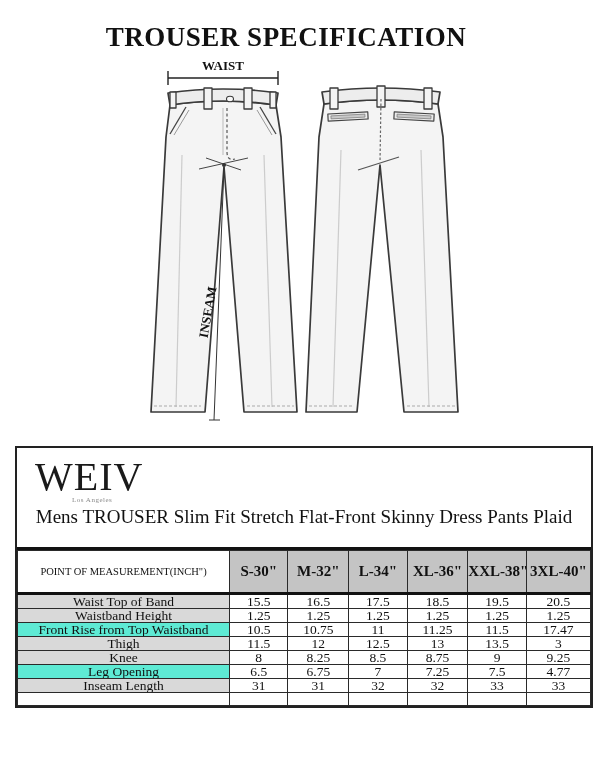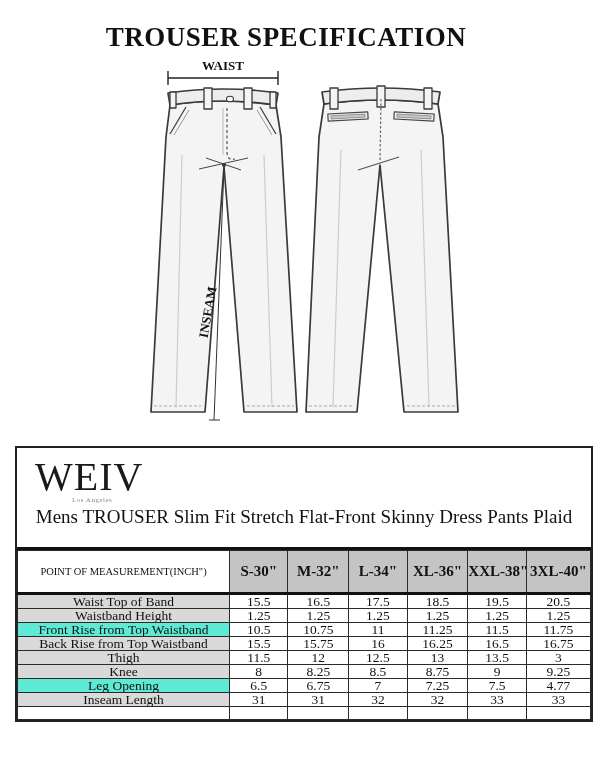--- a/index.html
+++ b/index.html
@@ -170,30 +170,21 @@
         <td>1.25</td>
         <td>1.25</td>
       </tr>
       <tr class="data-row">
         <td class="lbl">Front Rise from Top Waistband</td>
         <td>10.5</td>
         <td>10.75</td>
         <td>11</td>
         <td>11.25</td>
         <td>11.5</td>
-        <td>11.75</td>
-      </tr>
-      <tr class="data-row shaded">
-        <td class="lbl">Back Rise from Top Waistband</td>
-        <td>15.5</td>
-        <td>15.75</td>
-        <td>16</td>
-        <td>16.25</td>
-        <td>16.5</td>
-        <td>16.75</td>
+        <td>17.47</td>
       </tr>
       <tr class="data-row shaded">
         <td class="lbl">Thigh</td>
         <td>11.5</td>
         <td>12</td>
         <td>12.5</td>
         <td>13</td>
         <td>13.5</td>
         <td>3</td>
       </tr>

